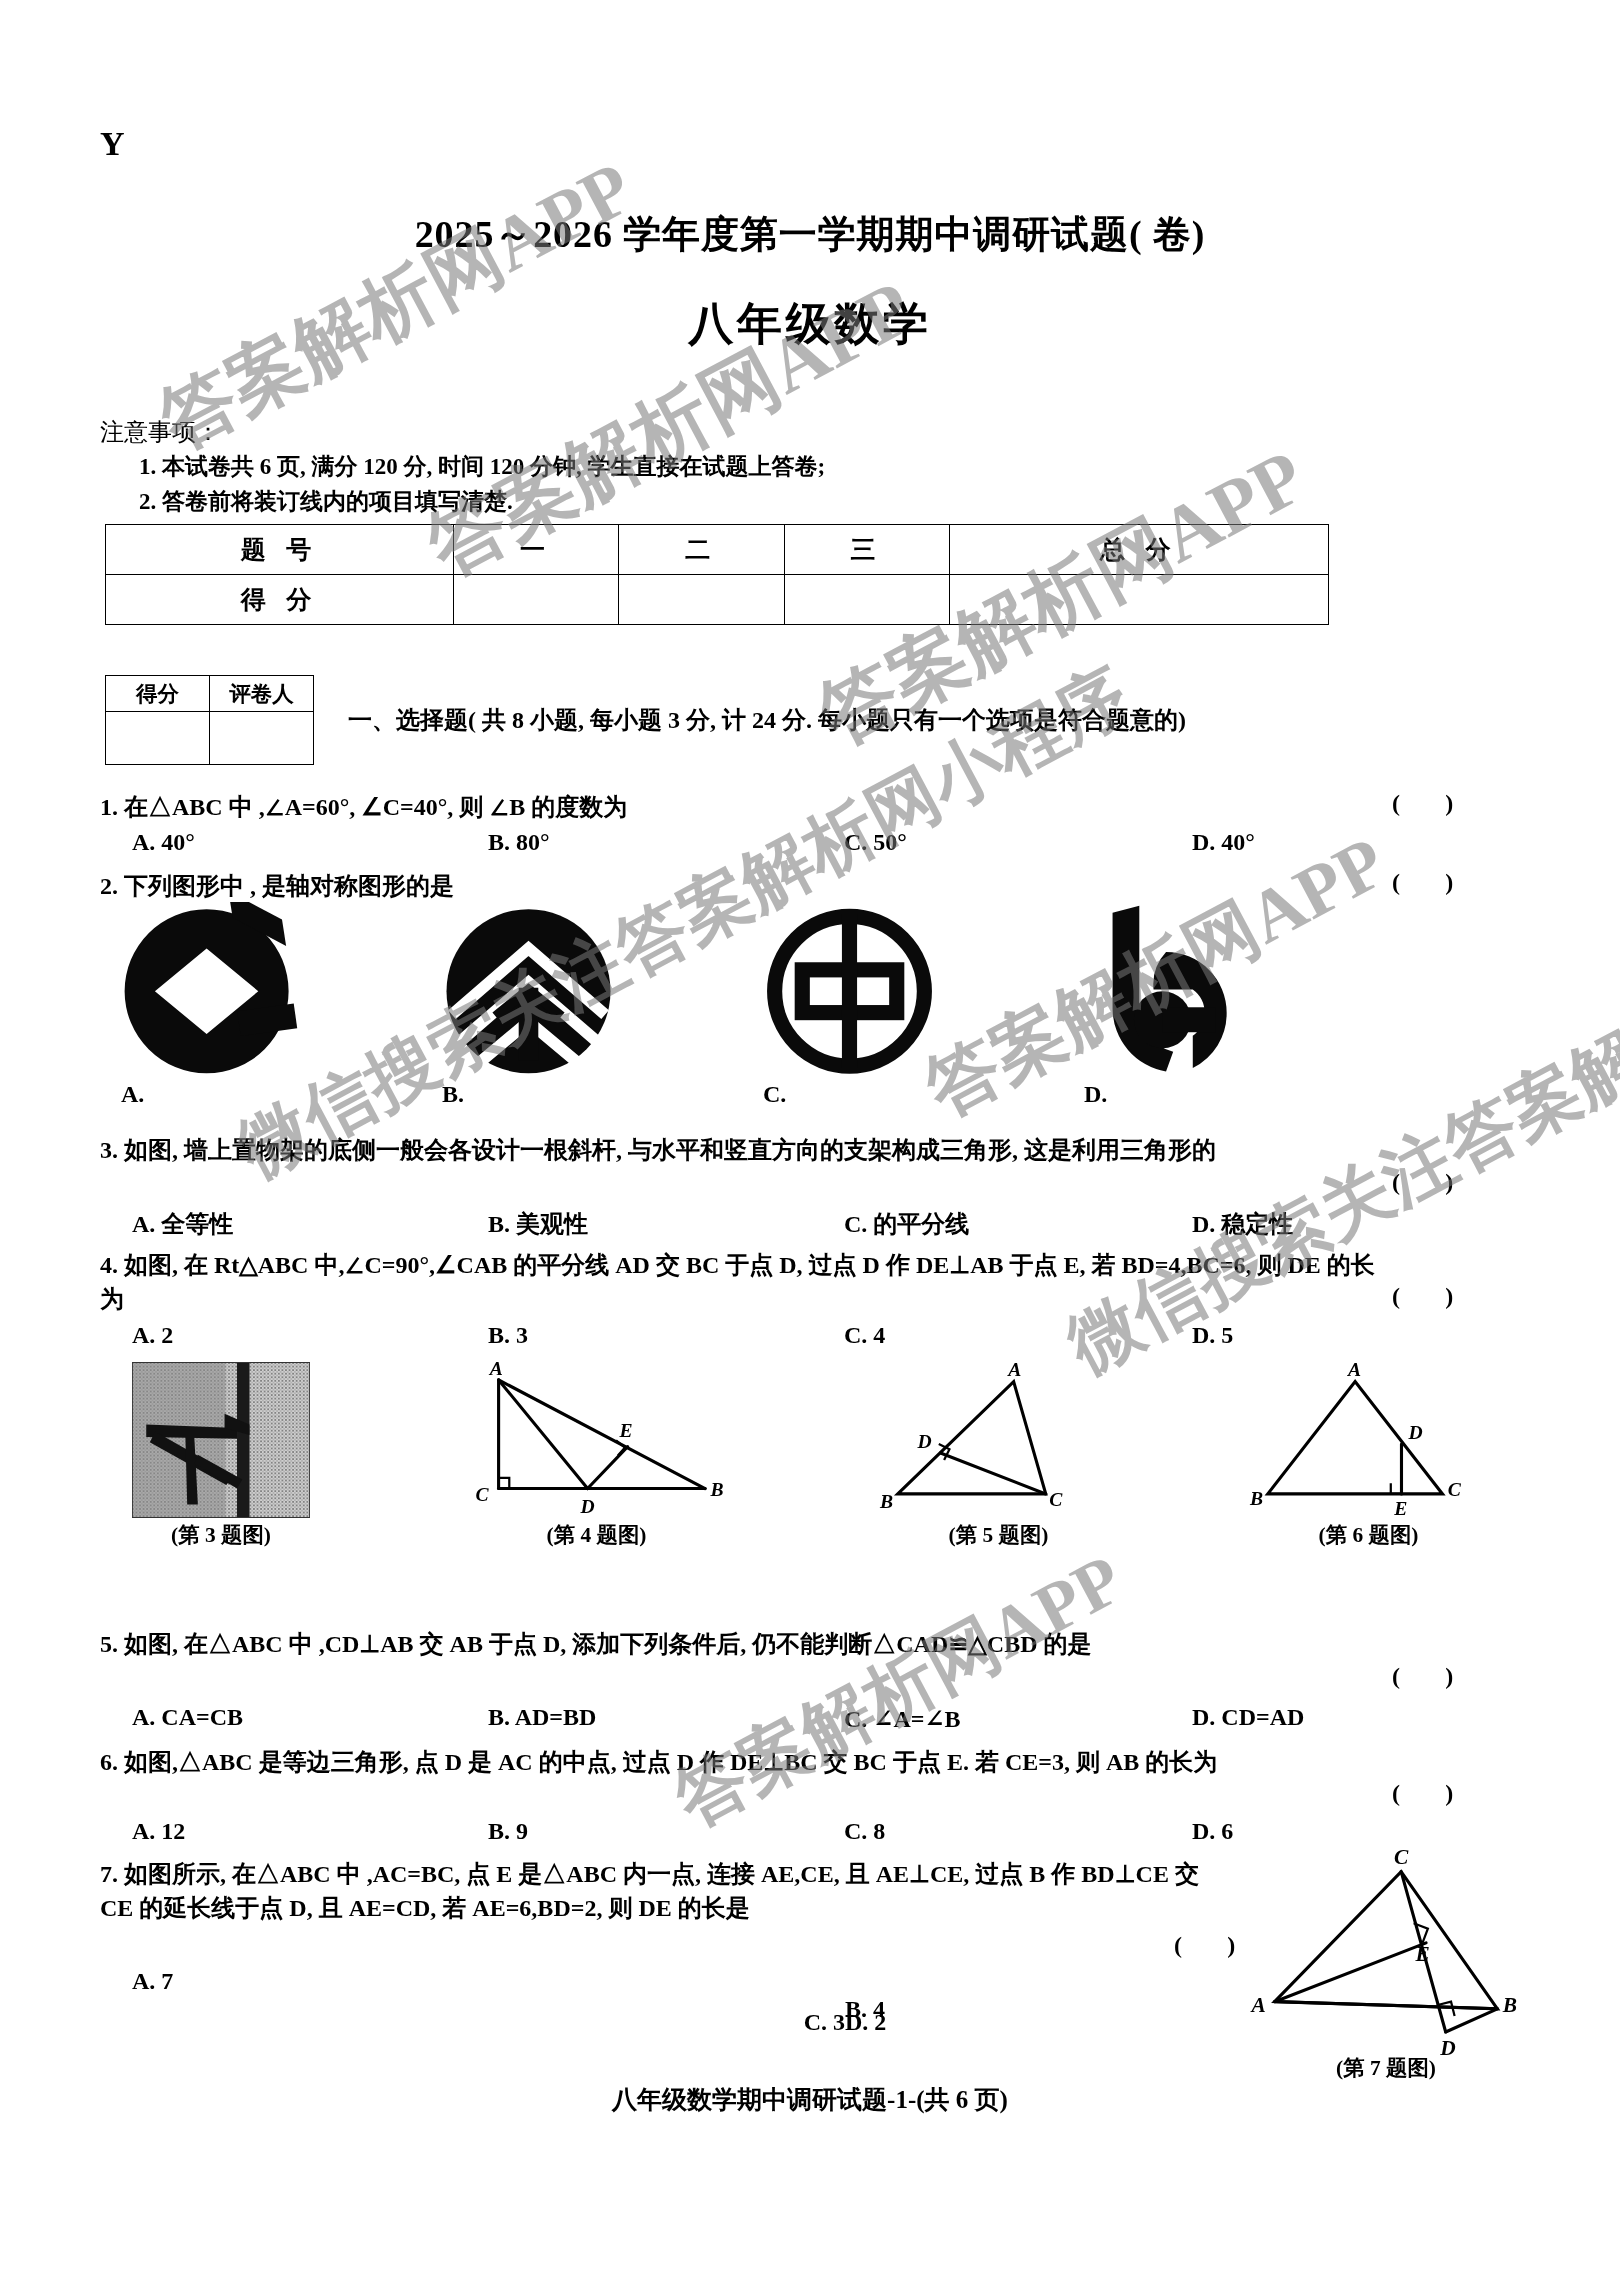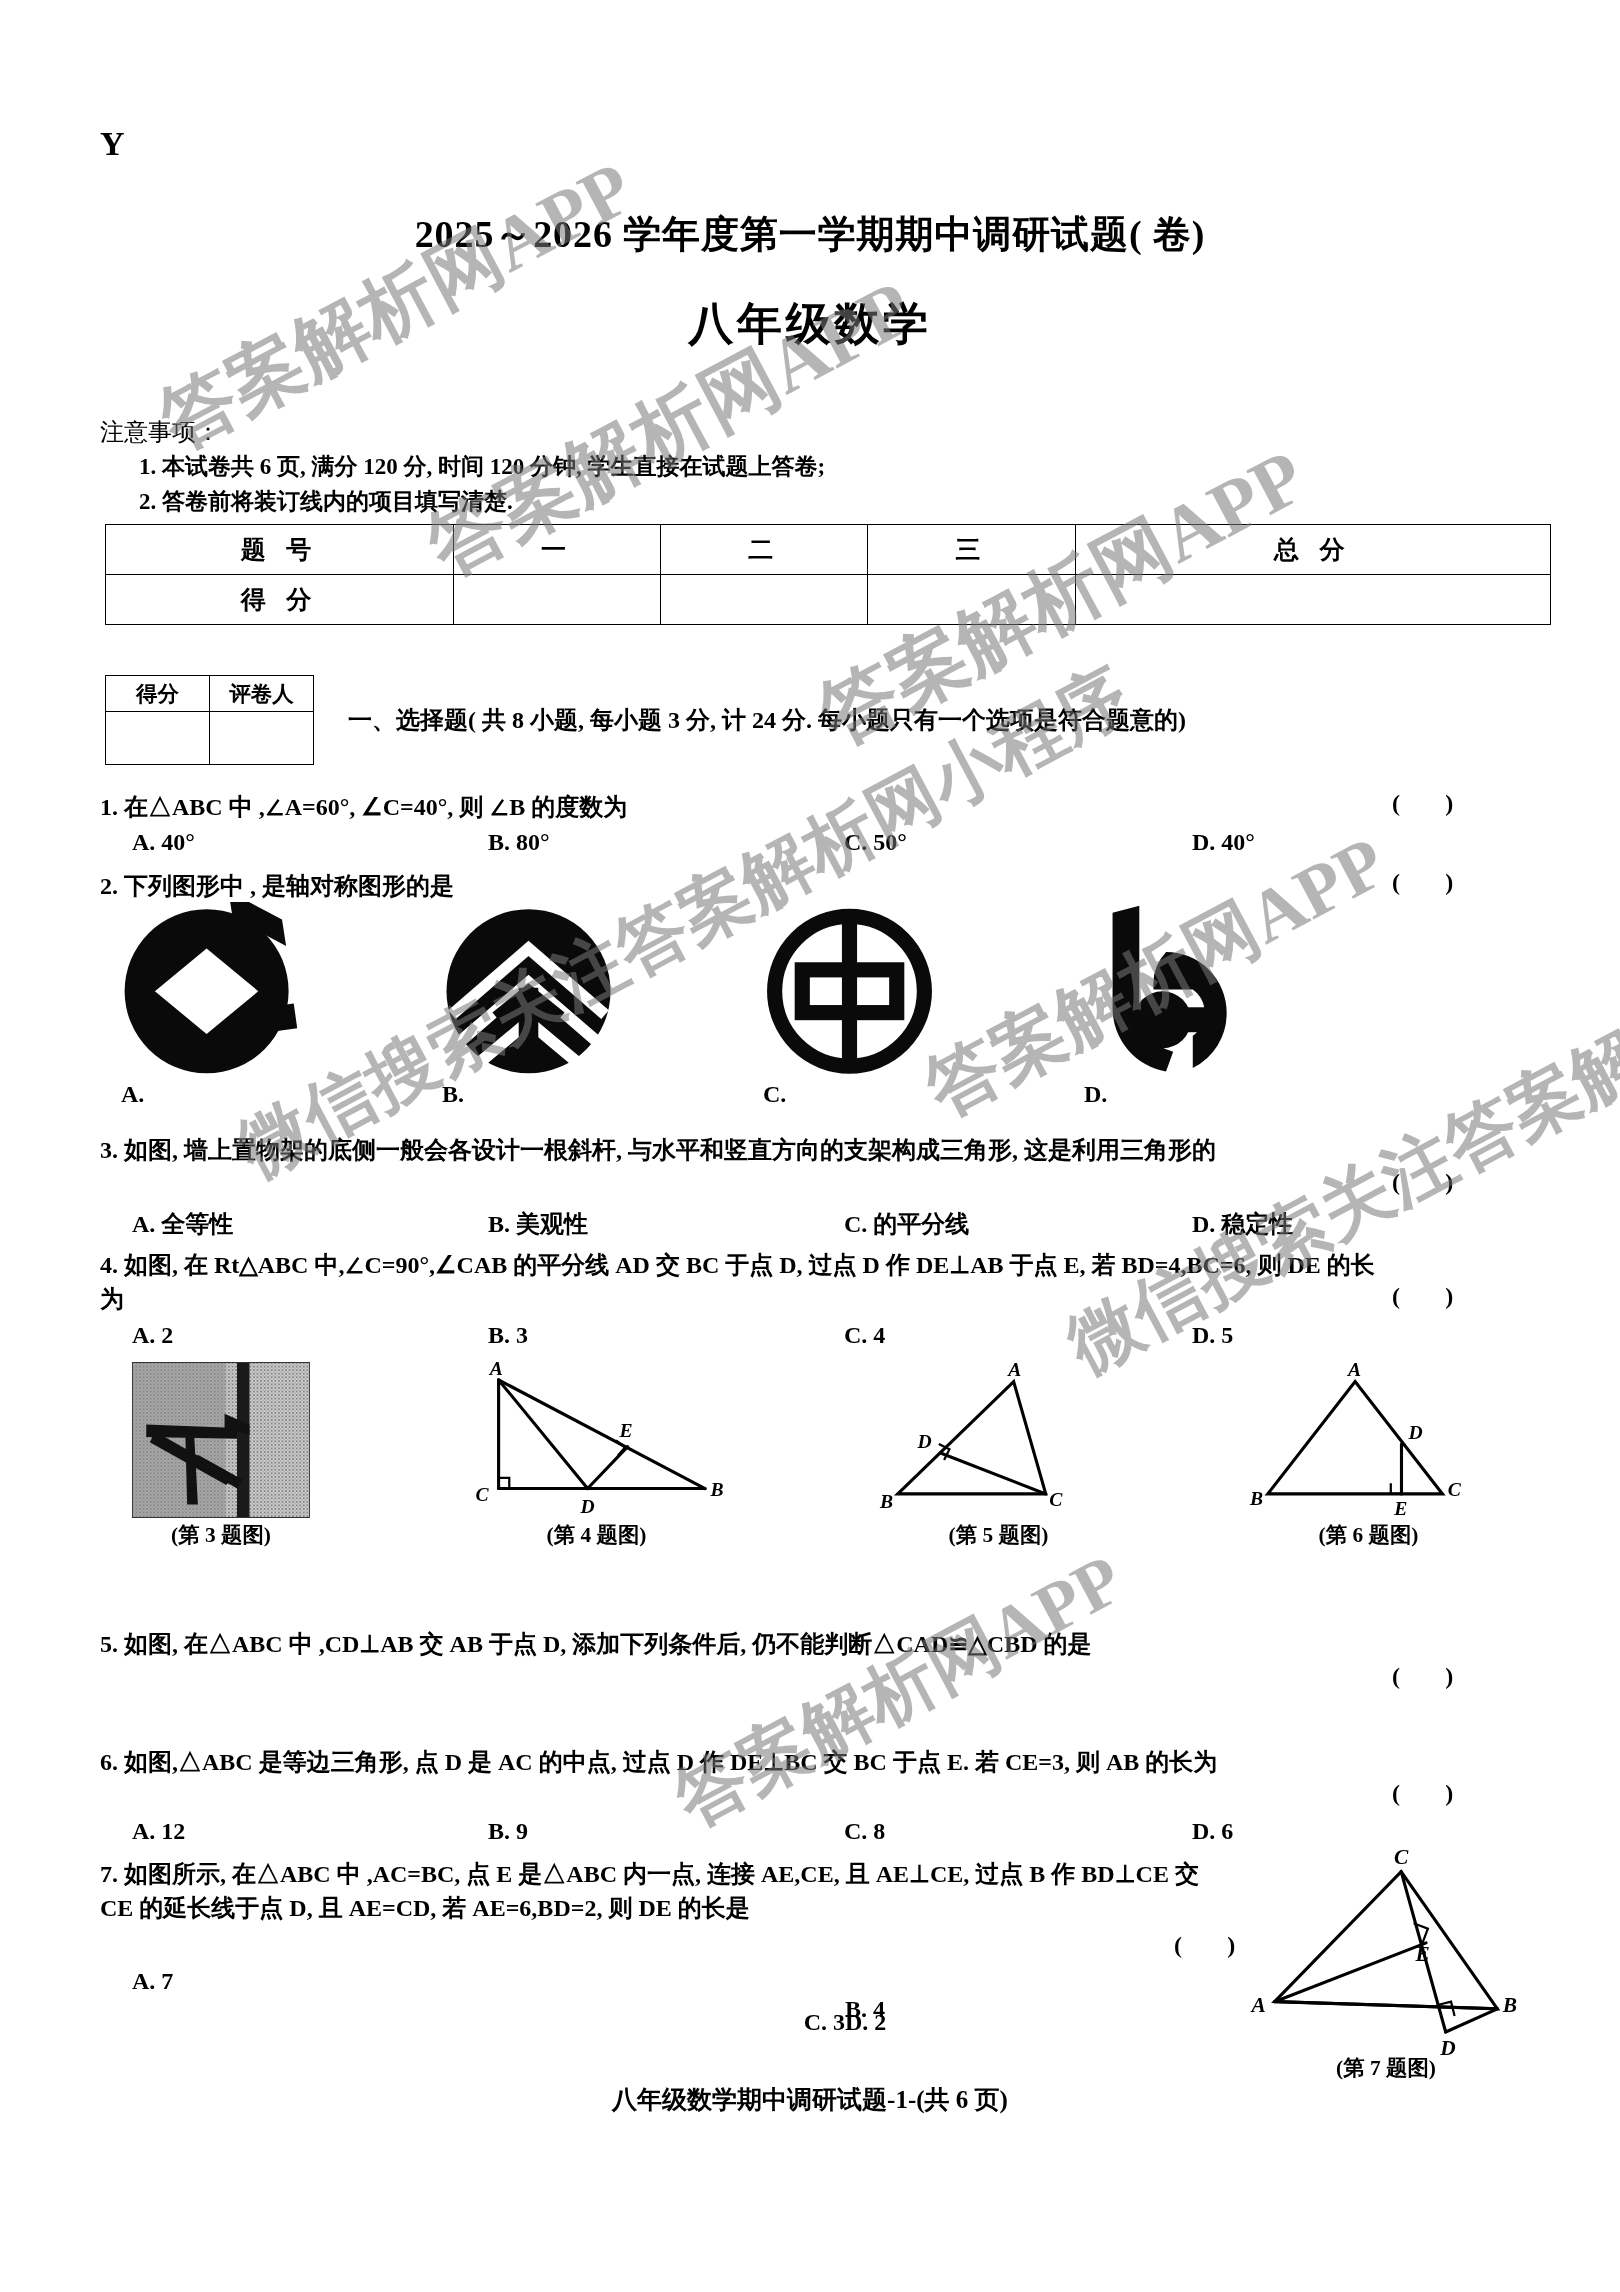--- a/index.html
+++ b/index.html
@@ -78,21 +78,21 @@
     font-weight: 700;
   }
   .notice-title { font-size: 24px; font-weight: 400; }
   .notice-line { margin-left: 39px; font-weight: 700; }
 
   
   .score-table {
     position: absolute;
     left: 105px;
     top: 524px;
-    width: 1446px;
+    width: 1224px;
     border-collapse: collapse;
   }
   .score-table td {
     border: 1.8px solid #000;
     height: 50px;
     text-align: center;
     vertical-align: middle;
     font-size: 25px;
     font-weight: 700;
     letter-spacing: 7.1px;
@@ -420,20 +420,26 @@
       </g>
     </svg>
     <div class="figcap" style="width:241px;">(第 6 题图)</div>
   </div>
 
   <div class="q" style="left:100px; top:1627px; width:1310px;">
     <span>5.</span>
     <span>如图, 在△ABC 中 ,CD⊥AB 交 AB 于点 D, 添加下列条件后, 仍不能判断△CAD≌△CBD 的是</span>
   </div>
   <div class="paren" style="left:1392px; top:1663px;">(      )</div>
+  <div class="opts" style="left:132px; top:1704px; width:1292px;">
+    <span style="width:356px;">A. CA=CB</span>
+    <span style="width:356px;">B. AD=BD</span>
+    <span style="width:348px;">C. ∠A=∠B</span>
+    <span style="width:232px;">D. CD=AD</span>
+  </div>
 
   <div class="q" style="left:100px; top:1745px; width:1310px;">
     <span>6.</span>
     <span>如图,△ABC 是等边三角形, 点 D 是 AC 的中点, 过点 D 作 DE⊥BC 交 BC 于点 E. 若 CE=3, 则 AB 的长为</span>
   </div>
   <div class="paren" style="left:1392px; top:1780px;">(      )</div>
   <div class="opts" style="left:132px; top:1818px; width:1292px;">
     <span style="width:356px;">A. 12</span>
     <span style="width:356px;">B. 9</span>
     <span style="width:348px;">C. 8</span>

